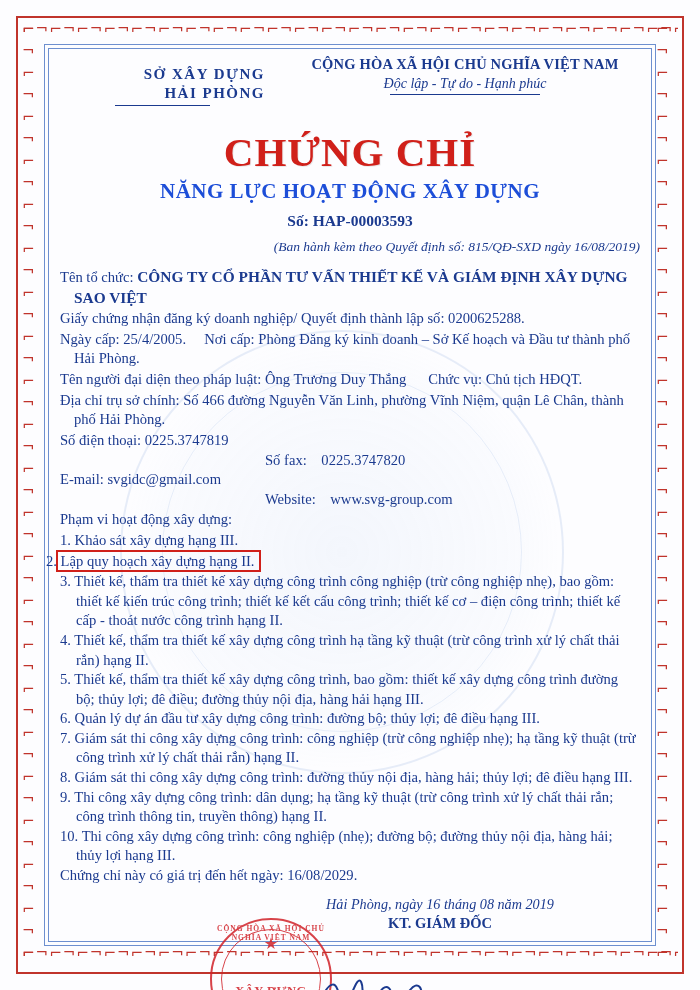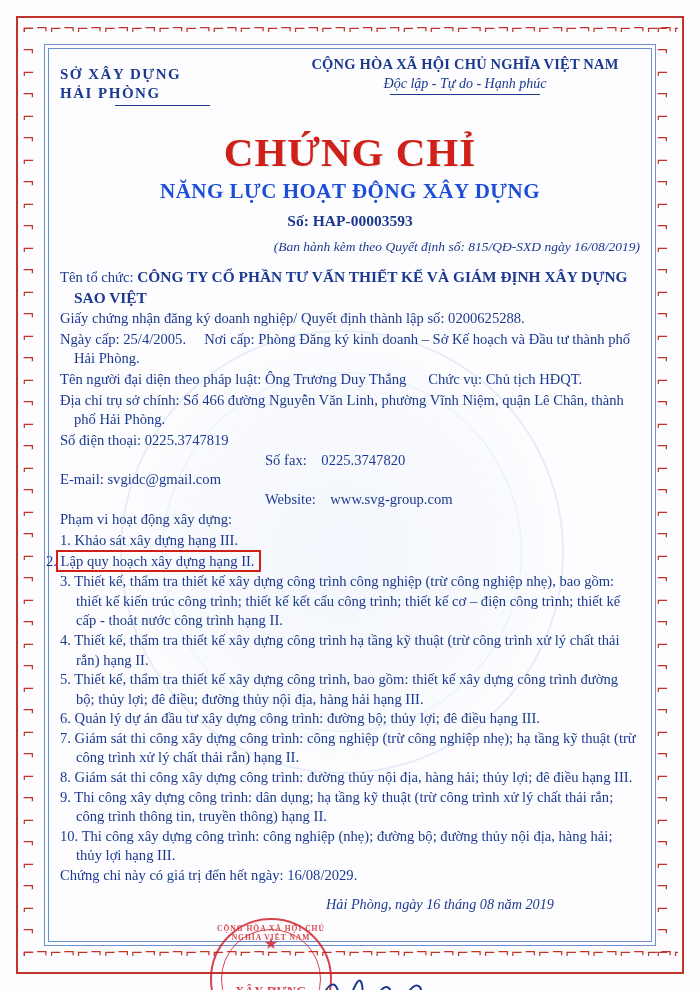--- a/index.html
+++ b/index.html
@@ -85,21 +85,21 @@
     width: 580px;
     color: #1b3a8f;
   }
 
   .hdr {
     display: flex;
     justify-content: space-between;
     align-items: flex-start;
   }
   .hdr-left {
-    text-align: left;
+    text-align: right;
     width: 205px;
     padding-top: 10px;
   }
   .hdr-left .l1 {
     font-size: 15px;
     letter-spacing: 1.5px;
     font-weight: bold;
   }
   .hdr-left .l2 {
     font-size: 15px;
@@ -502,20 +502,21 @@
         <p><span>8. Giám sát thi công xây dựng công trình: đường thủy nội địa, hàng hải; thủy lợi; đê điều hạng III.</span></p>
         <p><span>9. Thi công xây dựng công trình: dân dụng; hạ tầng kỹ thuật (trừ công trình xử lý chất thải rắn; công trình thông tin, truyền thông) hạng II.</span></p>
         <p><span>10. Thi công xây dựng công trình: công nghiệp (nhẹ); đường bộ; đường thủy nội địa, hàng hải; thủy lợi hạng III.</span></p>
       </div>
 
       <p class="valid-line">Chứng chỉ này có giá trị đến hết ngày: 16/08/2029.</p>
     </div>
 
     <div class="sign">
       <div class="sign-place">Hải Phòng, ngày 16 tháng 08 năm 2019</div>
+      <div class="sign-title1">KT. GIÁM ĐỐC</div>
 
       <div class="seal">
         <div class="seal-arc-top">CỘNG HÒA XÃ HỘI CHỦ NGHĨA VIỆT NAM</div>
         <div class="seal-star">★</div>
         <div class="seal-c1">SỞ</div>
         <div class="seal-c2">XÂY DỰNG</div>
         <div class="seal-arc-bottom">THÀNH PHỐ HẢI PHÒNG</div>
       </div>
 
       <svg class="signature-scribble" viewBox="0 0 120 60">

